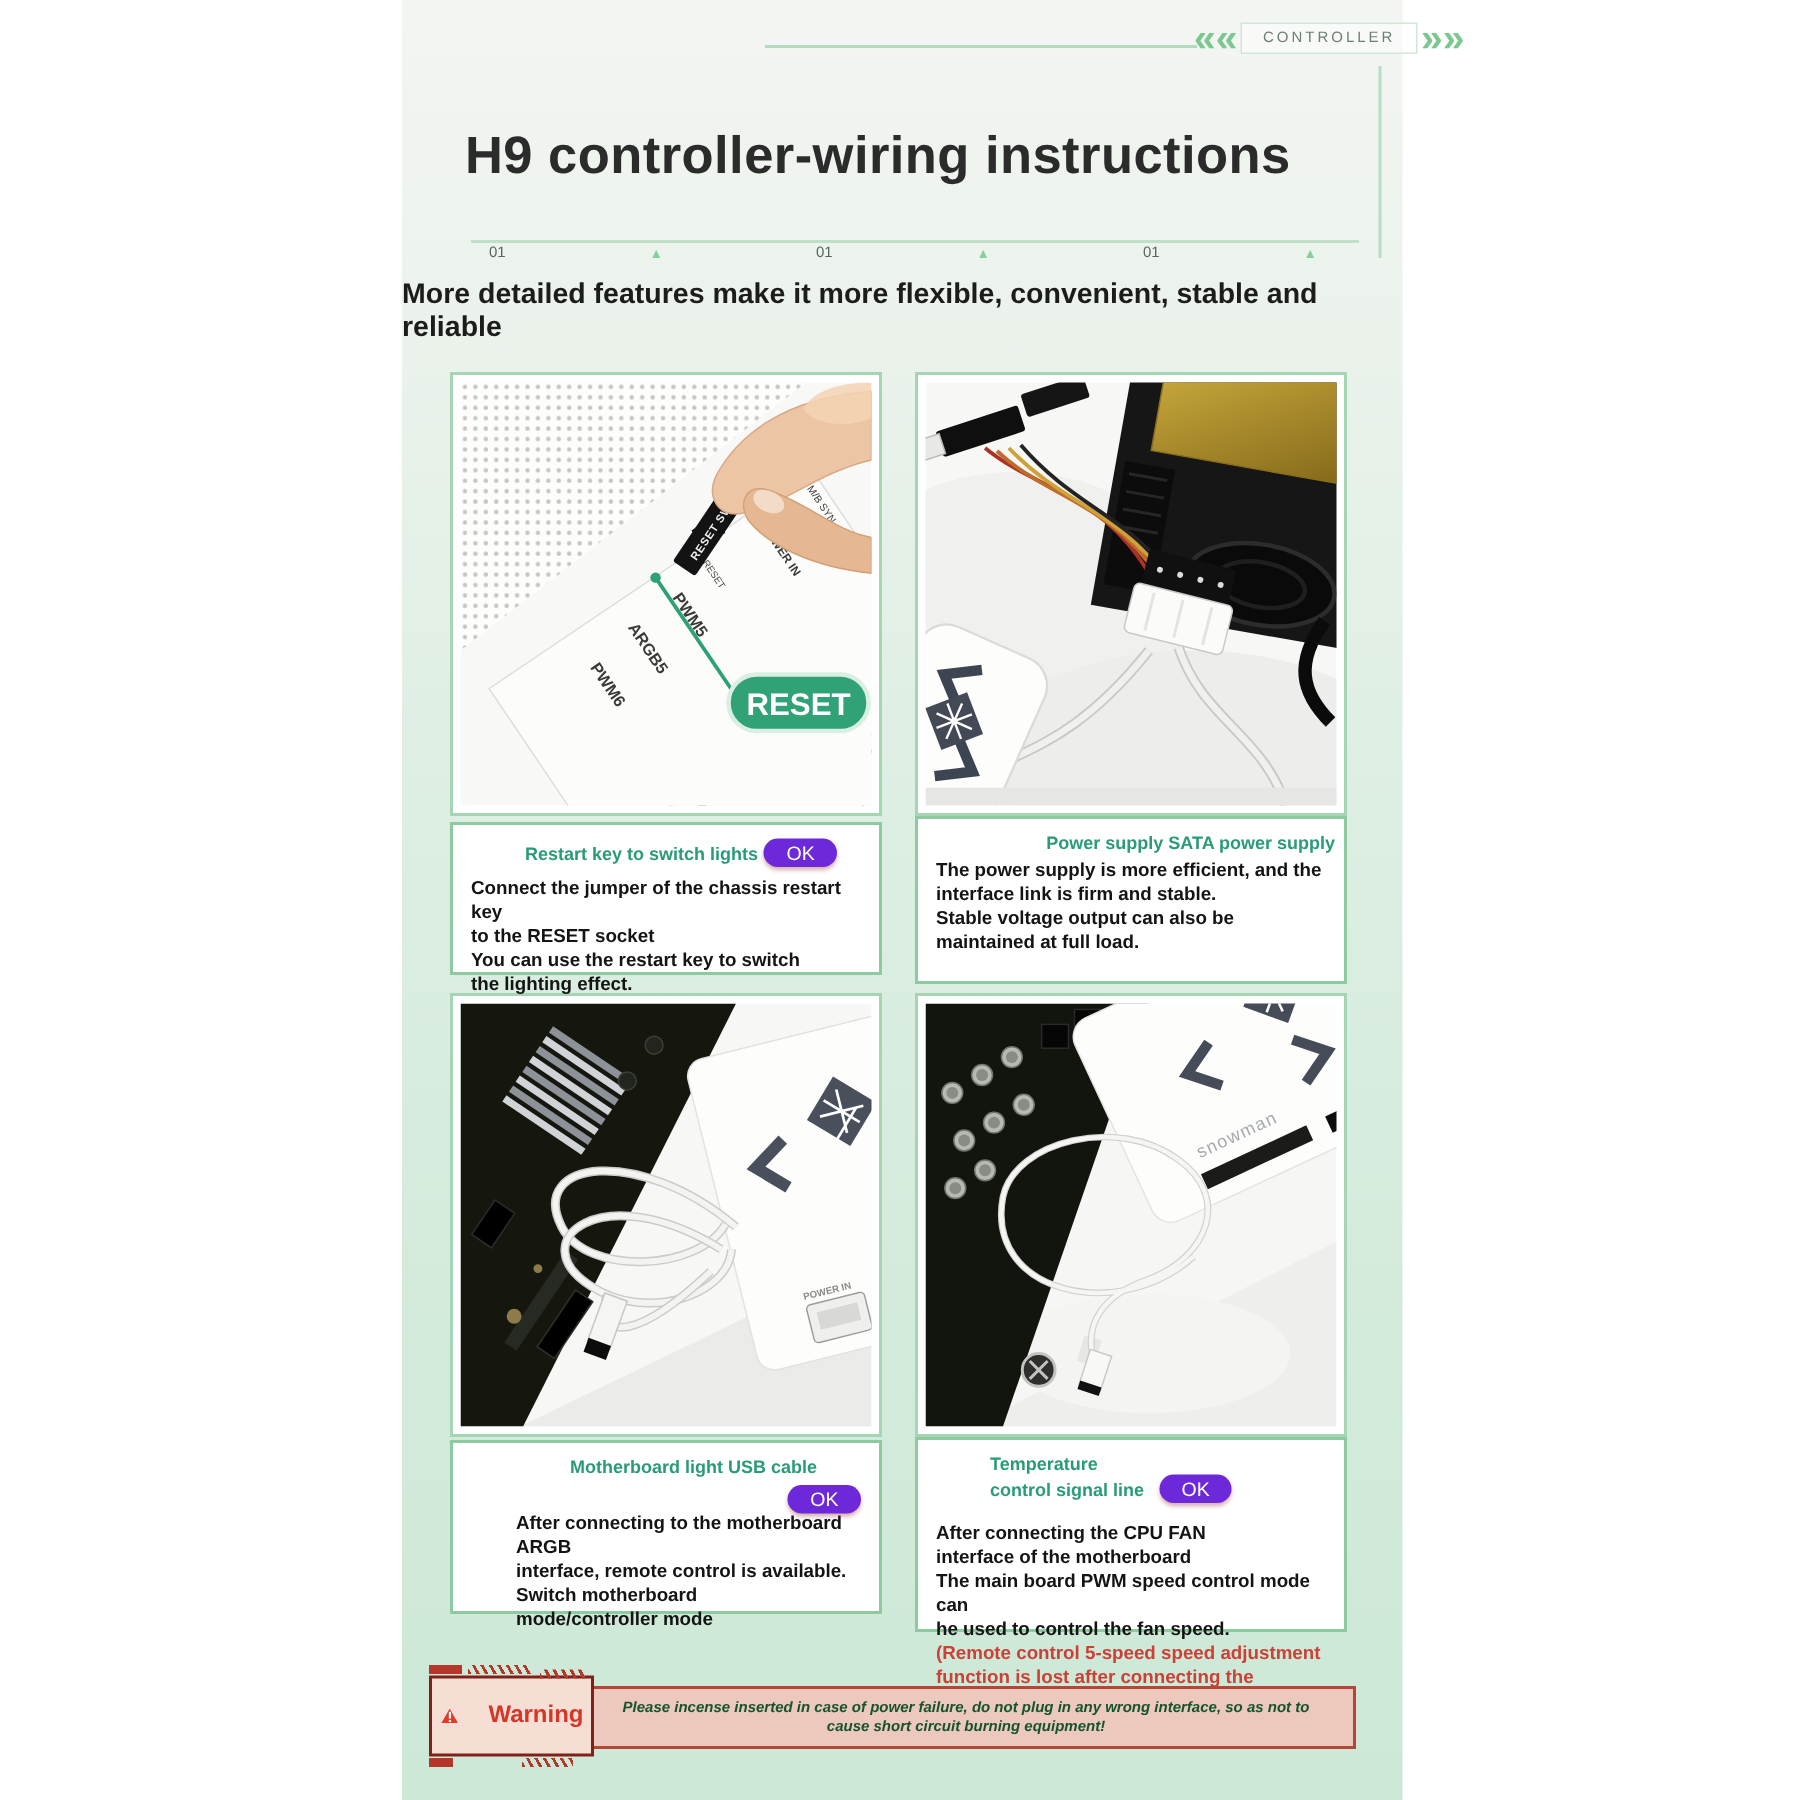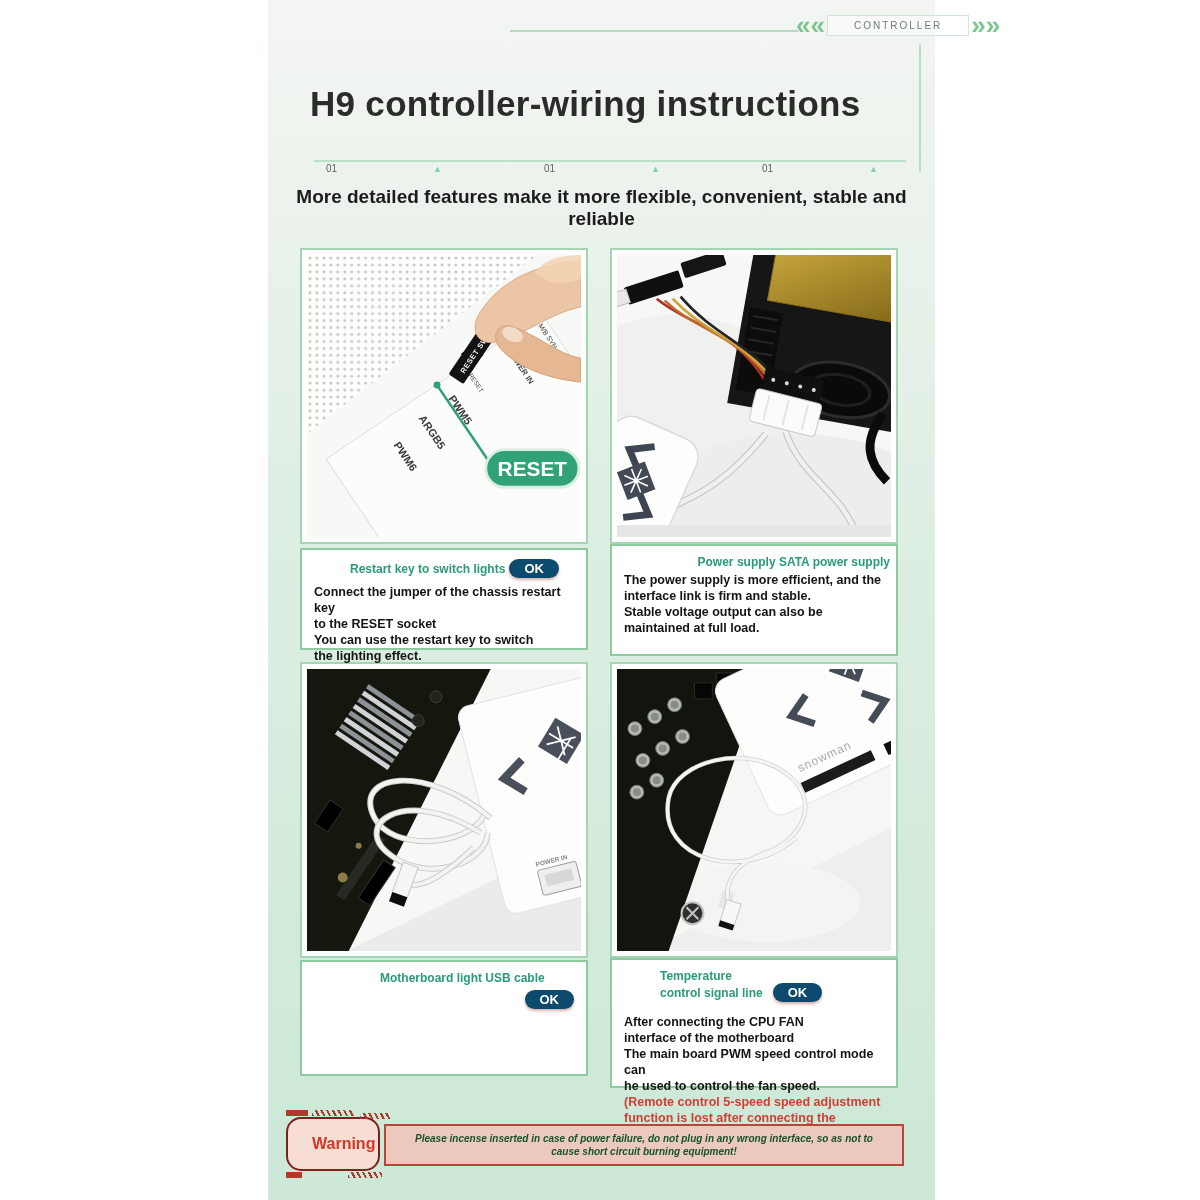--- a/index.html
+++ b/index.html
@@ -6,42 +6,42 @@
   body{width:1200px;height:1200px;background:#ffffff;position:relative;
        font-family:"Liberation Sans",sans-serif;overflow:hidden;}
   .strip{position:absolute;left:268px;top:0;width:667px;height:1200px;
          background:linear-gradient(180deg,#f3f5f2 0%,#e9f2ea 22%,#ddeee3 45%,#d4ebdc 70%,#cde8d7 100%);}
   
   .tag-line{position:absolute;left:242px;top:30px;width:288px;height:2px;background:#b4dbc0;}
   .tag-vline{position:absolute;left:651px;top:44px;width:2px;height:128px;background:#b9ddc4;}
   .tag-wrap{position:absolute;left:528px;top:12px;display:flex;align-items:center;gap:2px;}
   .tag-chev{color:#7cc790;font-size:26px;font-weight:bold;line-height:1;}
   .tag-label{font-size:10px;letter-spacing:2px;color:#6d7f74;background:rgba(255,255,255,.5);
-             border:1px solid #d2e6d8;padding:4px 26px;text-align:center;}
+             border:1px solid #d2e6d8;padding:4px 14px;text-align:center;}
   .page-title{position:absolute;left:42px;top:84px;font-size:35px;font-weight:bold;color:#2b2b2b;letter-spacing:.3px;}
   .div-line{position:absolute;left:46px;top:160px;width:592px;height:2px;background:#bee0c8;}
   .tick{position:absolute;top:163px;font-size:10px;color:#5a655e;font-weight:normal;}
   .tri{position:absolute;top:164px;font-size:9px;color:#84d19b;}
-  .subtitle{position:absolute;left:0;top:186px;width:667px;text-align:center;
+  .subtitle{position:absolute;left:0;top:186px;width:667px;text-align:left;
             font-size:19px;font-weight:bold;color:#1c1c1c;}
   
   .photo-box{position:absolute;width:288px;height:296px;background:#fff;border:2px solid #a6d5b3;
              padding:5px;box-sizing:border-box;}
   .photo-box svg{display:block;width:100%;height:100%;}
   .cap-box{position:absolute;width:288px;background:#fff;border:2px solid #8ecaa0;
            padding:9px 12px;box-sizing:border-box;}
   .cap-title{font-size:12px;font-weight:bold;color:#2a9b78;line-height:1.18;margin-left:36px;}
-  .ok-badge{display:inline-block;background:#0c4a6e;color:#fff;font-size:13px;font-weight:bold;
+  .ok-badge{display:inline-block;background:#6d28d9;color:#fff;font-size:13px;font-weight:normal;
             border-radius:12px;padding:2px 15px;margin-left:4px;vertical-align:middle;
             box-shadow:0 2px 3px rgba(140,20,20,.35);}
   .cap-body{margin-top:6px;font-size:12.5px;font-weight:bold;color:#141414;line-height:1.28;}
   .red-note{font-size:12.5px;font-weight:bold;color:#cc4036;line-height:1.28;}
   
-  .warn-label{position:absolute;left:18px;top:1117px;width:94px;height:54px;background:#f6ded4;
-              border:2px solid #7d221b;border-radius:15px;z-index:3;display:flex;align-items:center;
+  .warn-label{position:absolute;left:18px;top:1117px;width:110px;height:54px;background:#f6ded4;
+              border:2px solid #7d221b;border-radius:0;z-index:3;display:flex;align-items:center;
               gap:19px;padding:0 5px;box-sizing:border-box;}
   .warn-word{color:#d23728;font-weight:bold;font-size:16px;}
   .warn-text{position:absolute;left:116px;top:1124px;width:520px;height:42px;background:#edc8bd;
              border:2px solid #b5463a;z-index:2;display:flex;align-items:center;justify-content:center;
              text-align:center;color:#14532d;font-weight:bold;font-size:10px;line-height:1.3;
              padding:0 16px;box-sizing:border-box;font-style:italic;}
   .hatch{position:absolute;height:6px;background:repeating-linear-gradient(62deg,#b5372a 0 2px,transparent 2px 5px);z-index:4;}
   .rblock{position:absolute;background:#b5372a;z-index:4;}
 </style>
 </head>
@@ -296,20 +296,26 @@
       <div>The power supply is more efficient, and the</div>
       <div>interface link is firm and stable.</div>
       <div>Stable voltage output can also be</div>
       <div>maintained at full load.</div>
     </div>
   </div>
 
   <div class="cap-box" style="left:32px;top:960px;height:116px;padding-left:42px;">
     <div class="cap-title">Motherboard light USB cable</div>
     <span class="ok-badge" style="position:absolute;right:12px;top:28px;">OK</span>
+    <div class="cap-body" style="margin-top:22px;">
+      <div>After connecting to the motherboard ARGB</div>
+      <div>interface, remote control is available.</div>
+      <div>Switch motherboard</div>
+      <div>mode/controller mode</div>
+    </div>
   </div>
 
   <div class="cap-box" style="left:342px;top:958px;height:130px;">
     <div class="cap-title">Temperature</div>
     <div>
       <span class="cap-title">control signal line</span><span class="ok-badge" style="margin-left:10px;">OK</span>
     </div>
     <div class="cap-body" style="margin-top:12px;">
       <div>After connecting the CPU FAN</div>
       <div>interface of the motherboard</div>

